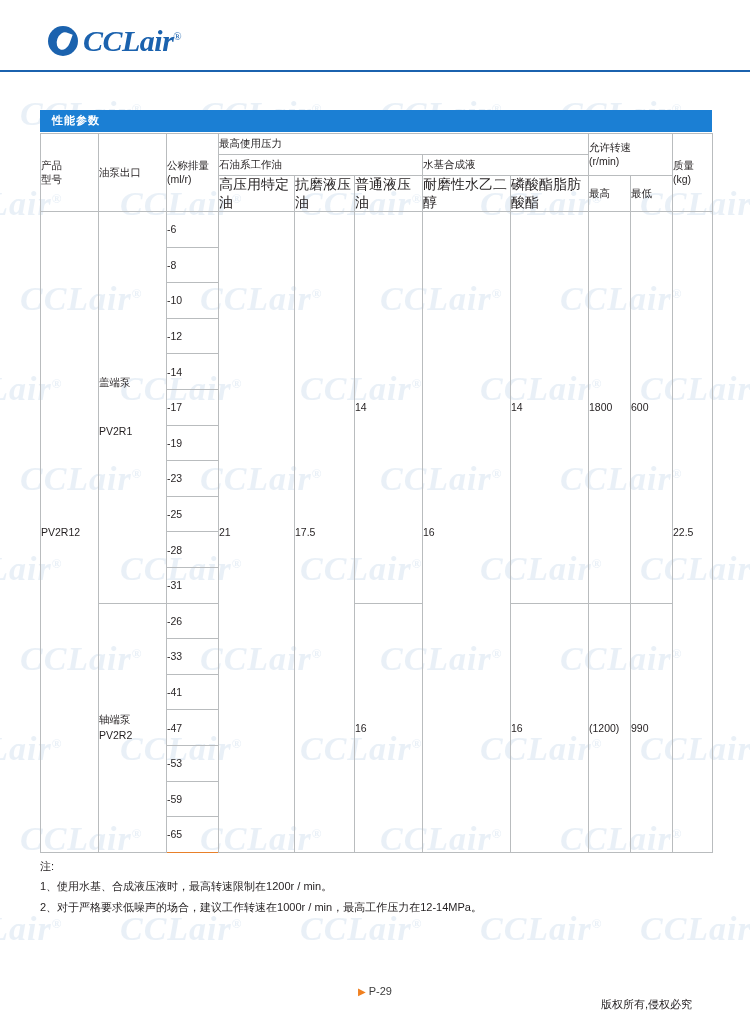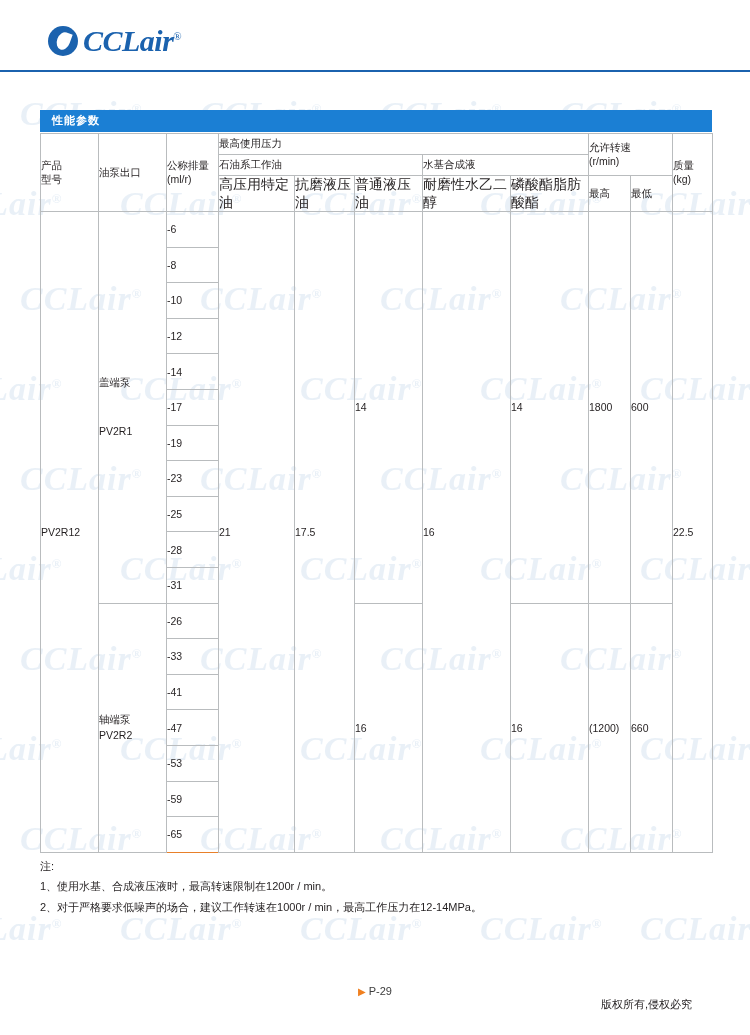--- a/index.html
+++ b/index.html
@@ -368,21 +368,21 @@
 
       <tr class="rowdiv">
         <td rowspan="7" class="cell-multi">
           <div style="">轴端泵</div>
           <div>PV2R2</div>
         </td>
         <td>-26</td>
         <td rowspan="7">16</td>
         <td rowspan="7">16</td>
         <td rowspan="7">(1200)</td>
-        <td rowspan="7">660</td>
+        <td rowspan="7">990</td>
       </tr>
       <tr class="rowdiv">
           <td>-33</td>
         </tr>
       <tr class="rowdiv">
           <td>-41</td>
         </tr>
       <tr class="rowdiv">
           <td>-47</td>
         </tr>

